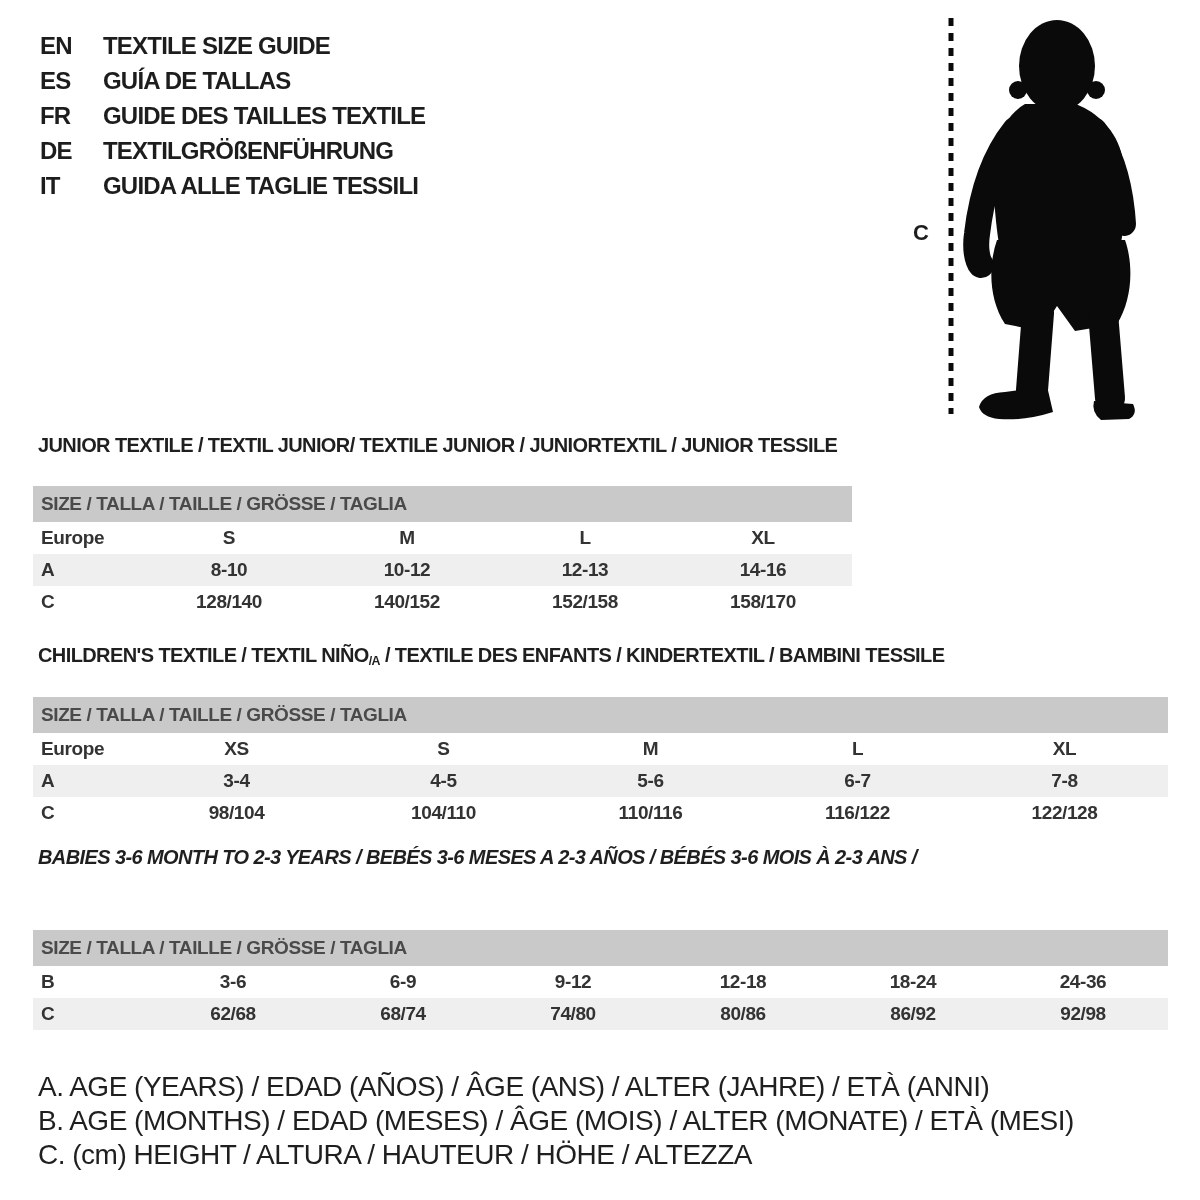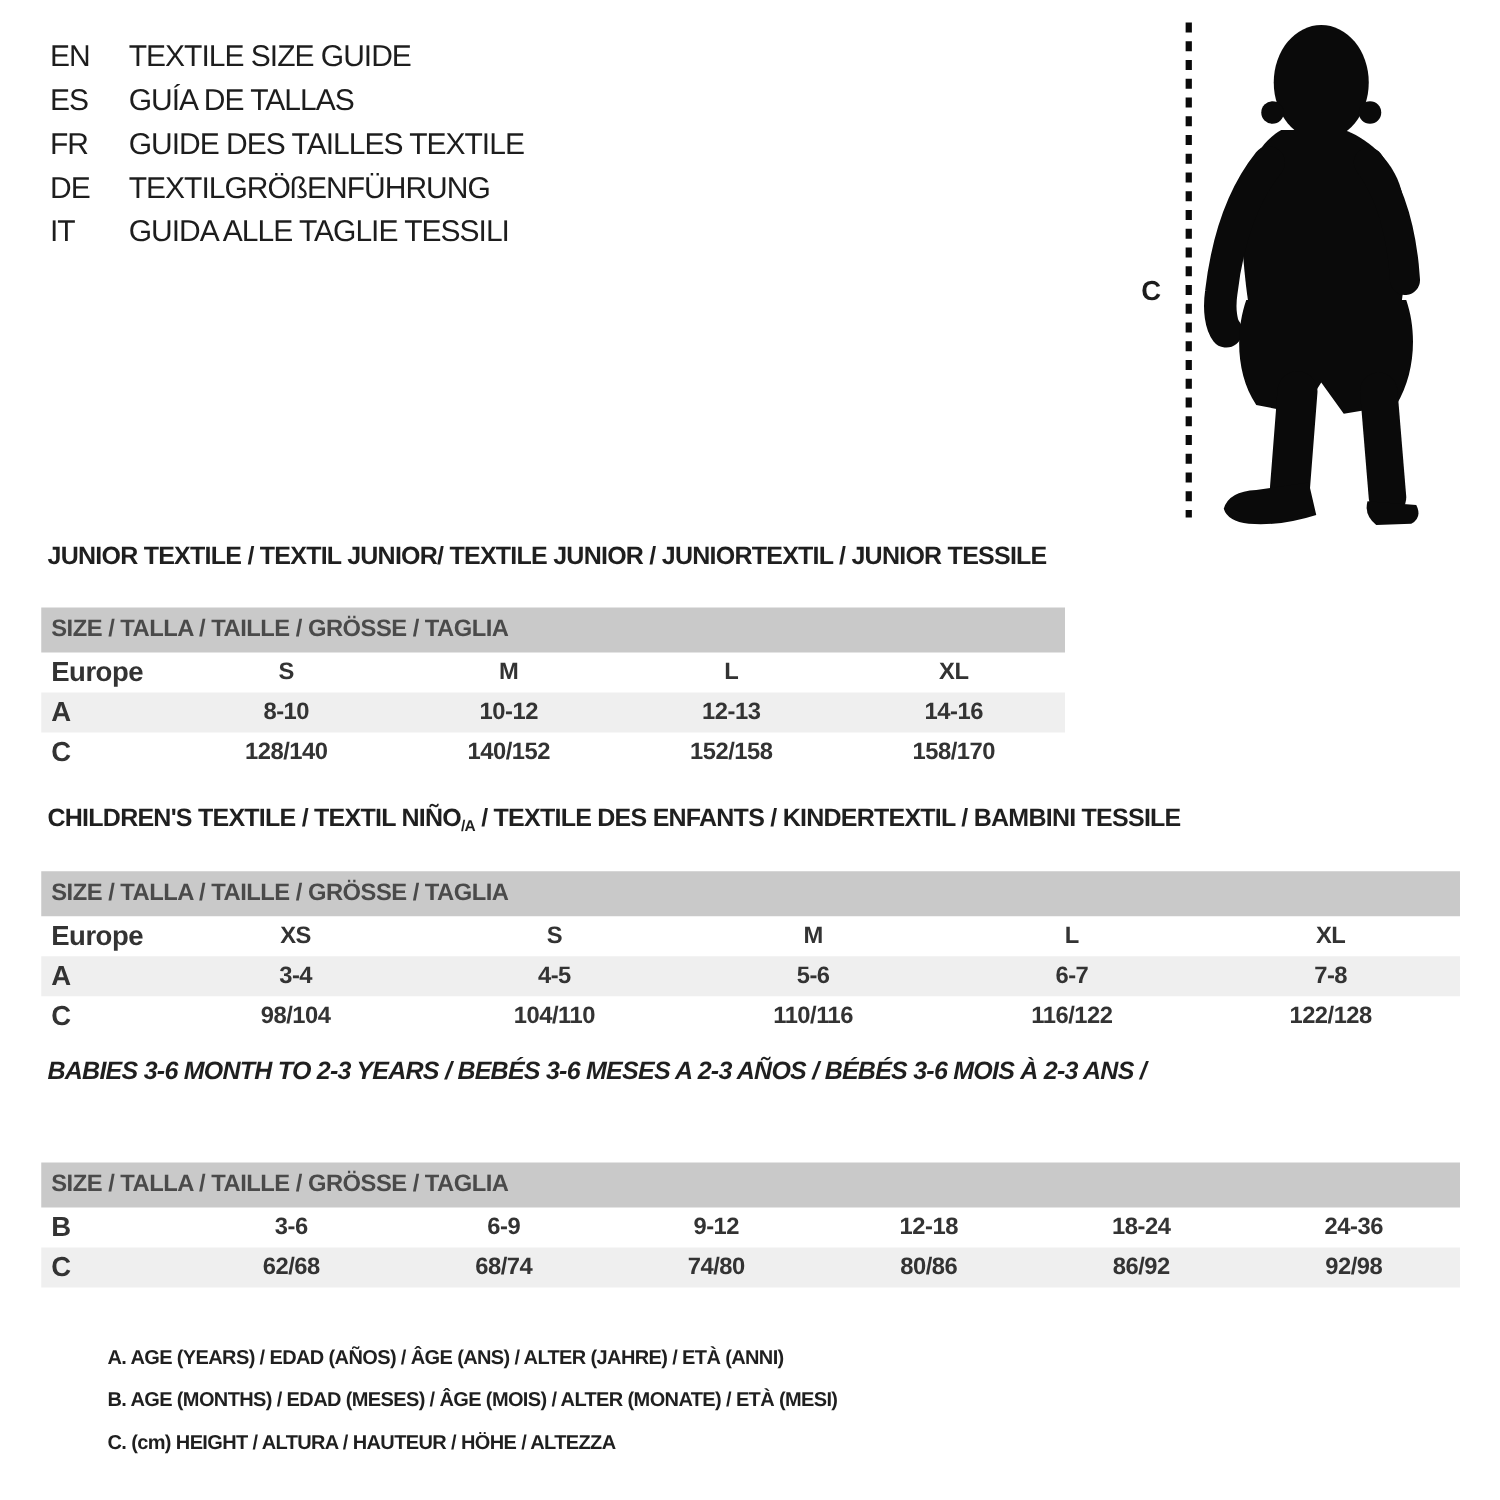--- a/index.html
+++ b/index.html
@@ -4,21 +4,21 @@
 <style>
   html,body{margin:0;padding:0;background:#ffffff;}
   .page{
     position:relative;width:1200px;height:1200px;background:#ffffff;
     font-family:"Liberation Sans",sans-serif;color:#2d2d2d;overflow:hidden;
   }
   
   .lang-list{position:absolute;left:40px;top:28px;}
   .lang-row{display:flex;height:35px;align-items:center;}
   .lang-code,.lang-title{
-    font-size:24px;font-weight:400;letter-spacing:-0.8px;color:#1d1d1d;white-space:nowrap;
+    font-size:24px;font-weight:700;letter-spacing:-0.8px;color:#1d1d1d;white-space:nowrap;
   }
   .lang-code{width:63px;}
   
   .figure{position:absolute;left:905px;top:8px;width:250px;height:414px;}
   .figure svg{display:block;}
   .height-label{
     position:absolute;left:8px;top:212px;font-size:22px;font-weight:700;color:#1d1d1d;
   }
   
   .sec-heading{
@@ -30,40 +30,40 @@
   
   .tbl{position:absolute;left:33px;}
   .bar{
     height:36px;display:flex;align-items:center;background:#c9c9c9;
     padding-left:8px;font-size:19px;font-weight:700;letter-spacing:-0.4px;color:#4a4a4a;
   }
   .trow{display:flex;height:32px;align-items:center;}
   .shade{background:#efefef;}
   .lbl{
     padding-left:8px;box-sizing:border-box;text-align:left;
-    font-size:22px;font-weight:700;letter-spacing:-0.4px;color:#333333;white-space:nowrap;
+    font-size:19px;font-weight:700;letter-spacing:-0.4px;color:#333333;white-space:nowrap;
   }
   .c{
     text-align:center;font-size:19px;font-weight:700;letter-spacing:-0.4px;
     color:#333333;white-space:nowrap;
   }
   .junior-tbl{width:819px;}
   .junior-tbl .lbl{width:107px;}
   .junior-tbl .c{width:178px;}
   .children-tbl{width:1135px;}
   .children-tbl .lbl{width:100px;}
   .children-tbl .c{width:207px;}
   .babies-tbl{width:1135px;}
   .babies-tbl .lbl{width:115px;}
   .babies-tbl .c{width:170px;text-align:center;}
   
   .legend{position:absolute;left:38px;top:1070px;}
   .legend-line{
-    height:34px;display:flex;align-items:center;font-size:16px;font-weight:700;
-    letter-spacing:-0.5px;color:#1f1f1f;white-space:nowrap;margin-left:48px;
+    height:34px;display:flex;align-items:center;font-size:28px;font-weight:400;
+    letter-spacing:-0.5px;color:#1f1f1f;white-space:nowrap;
   }
 </style>
 </head>
 <body>
 
 <div class="page">
 
   <div class="lang-list">
     <div class="lang-row">
       <span class="lang-code">EN</span>

